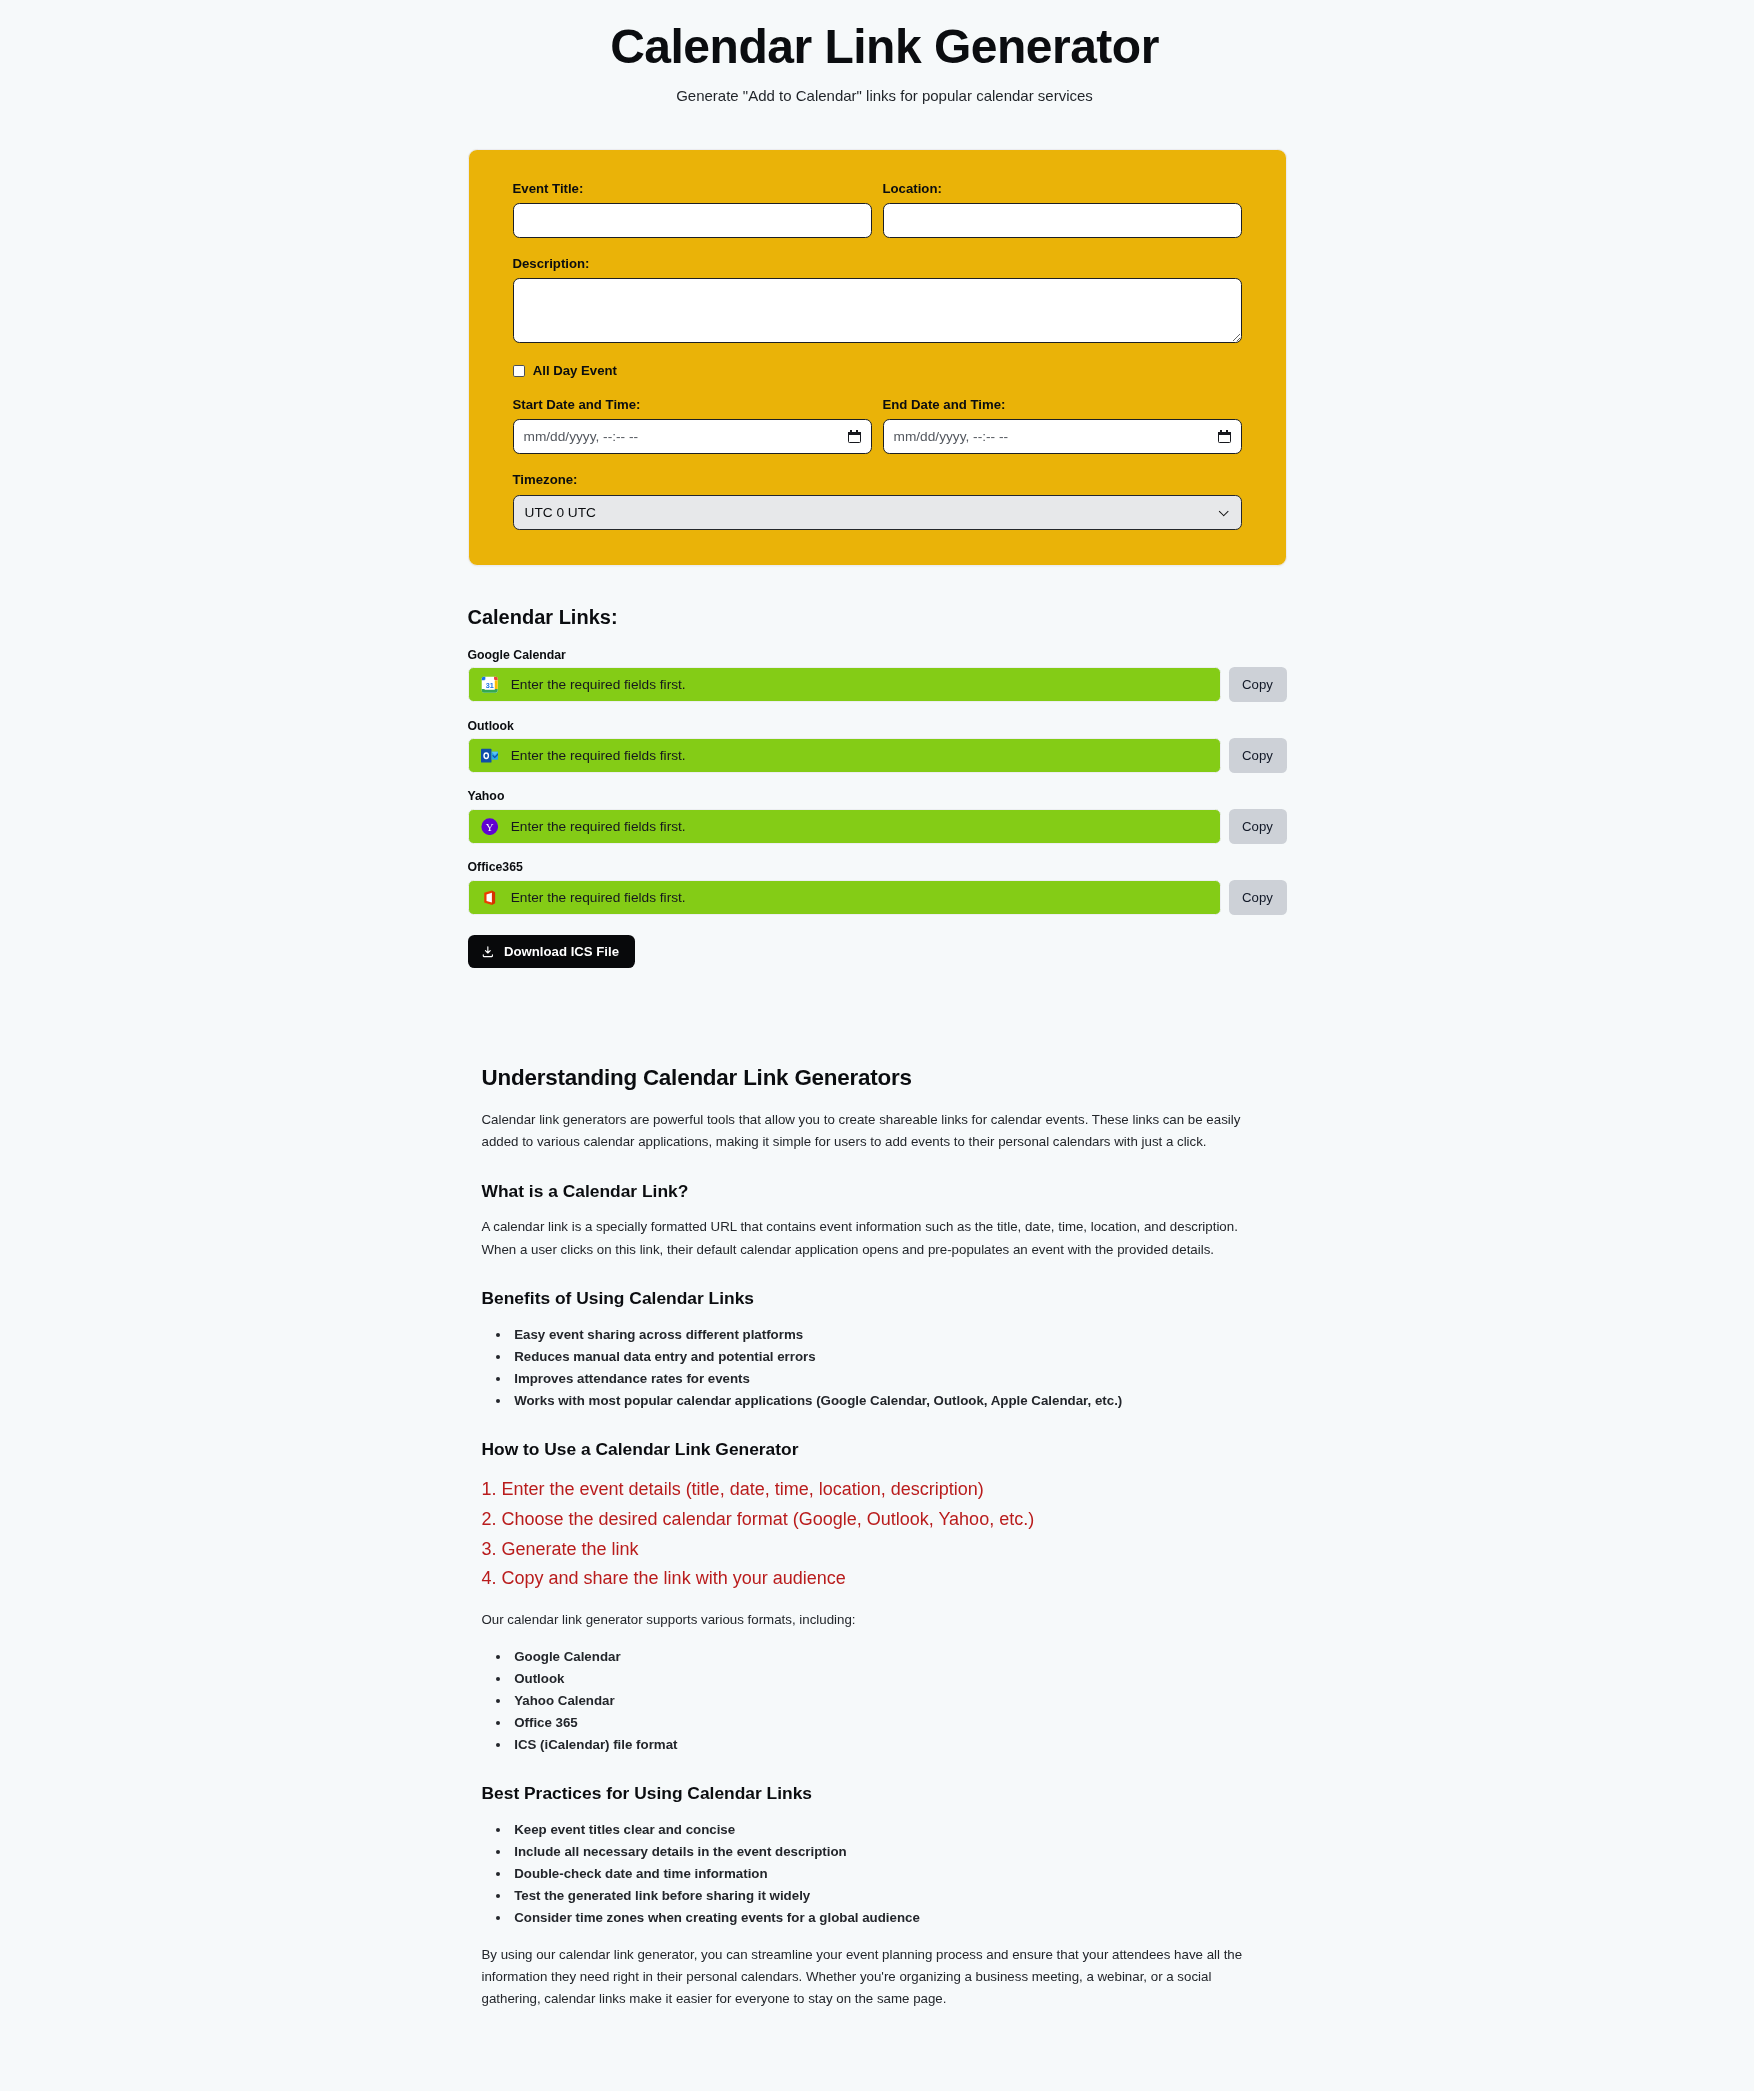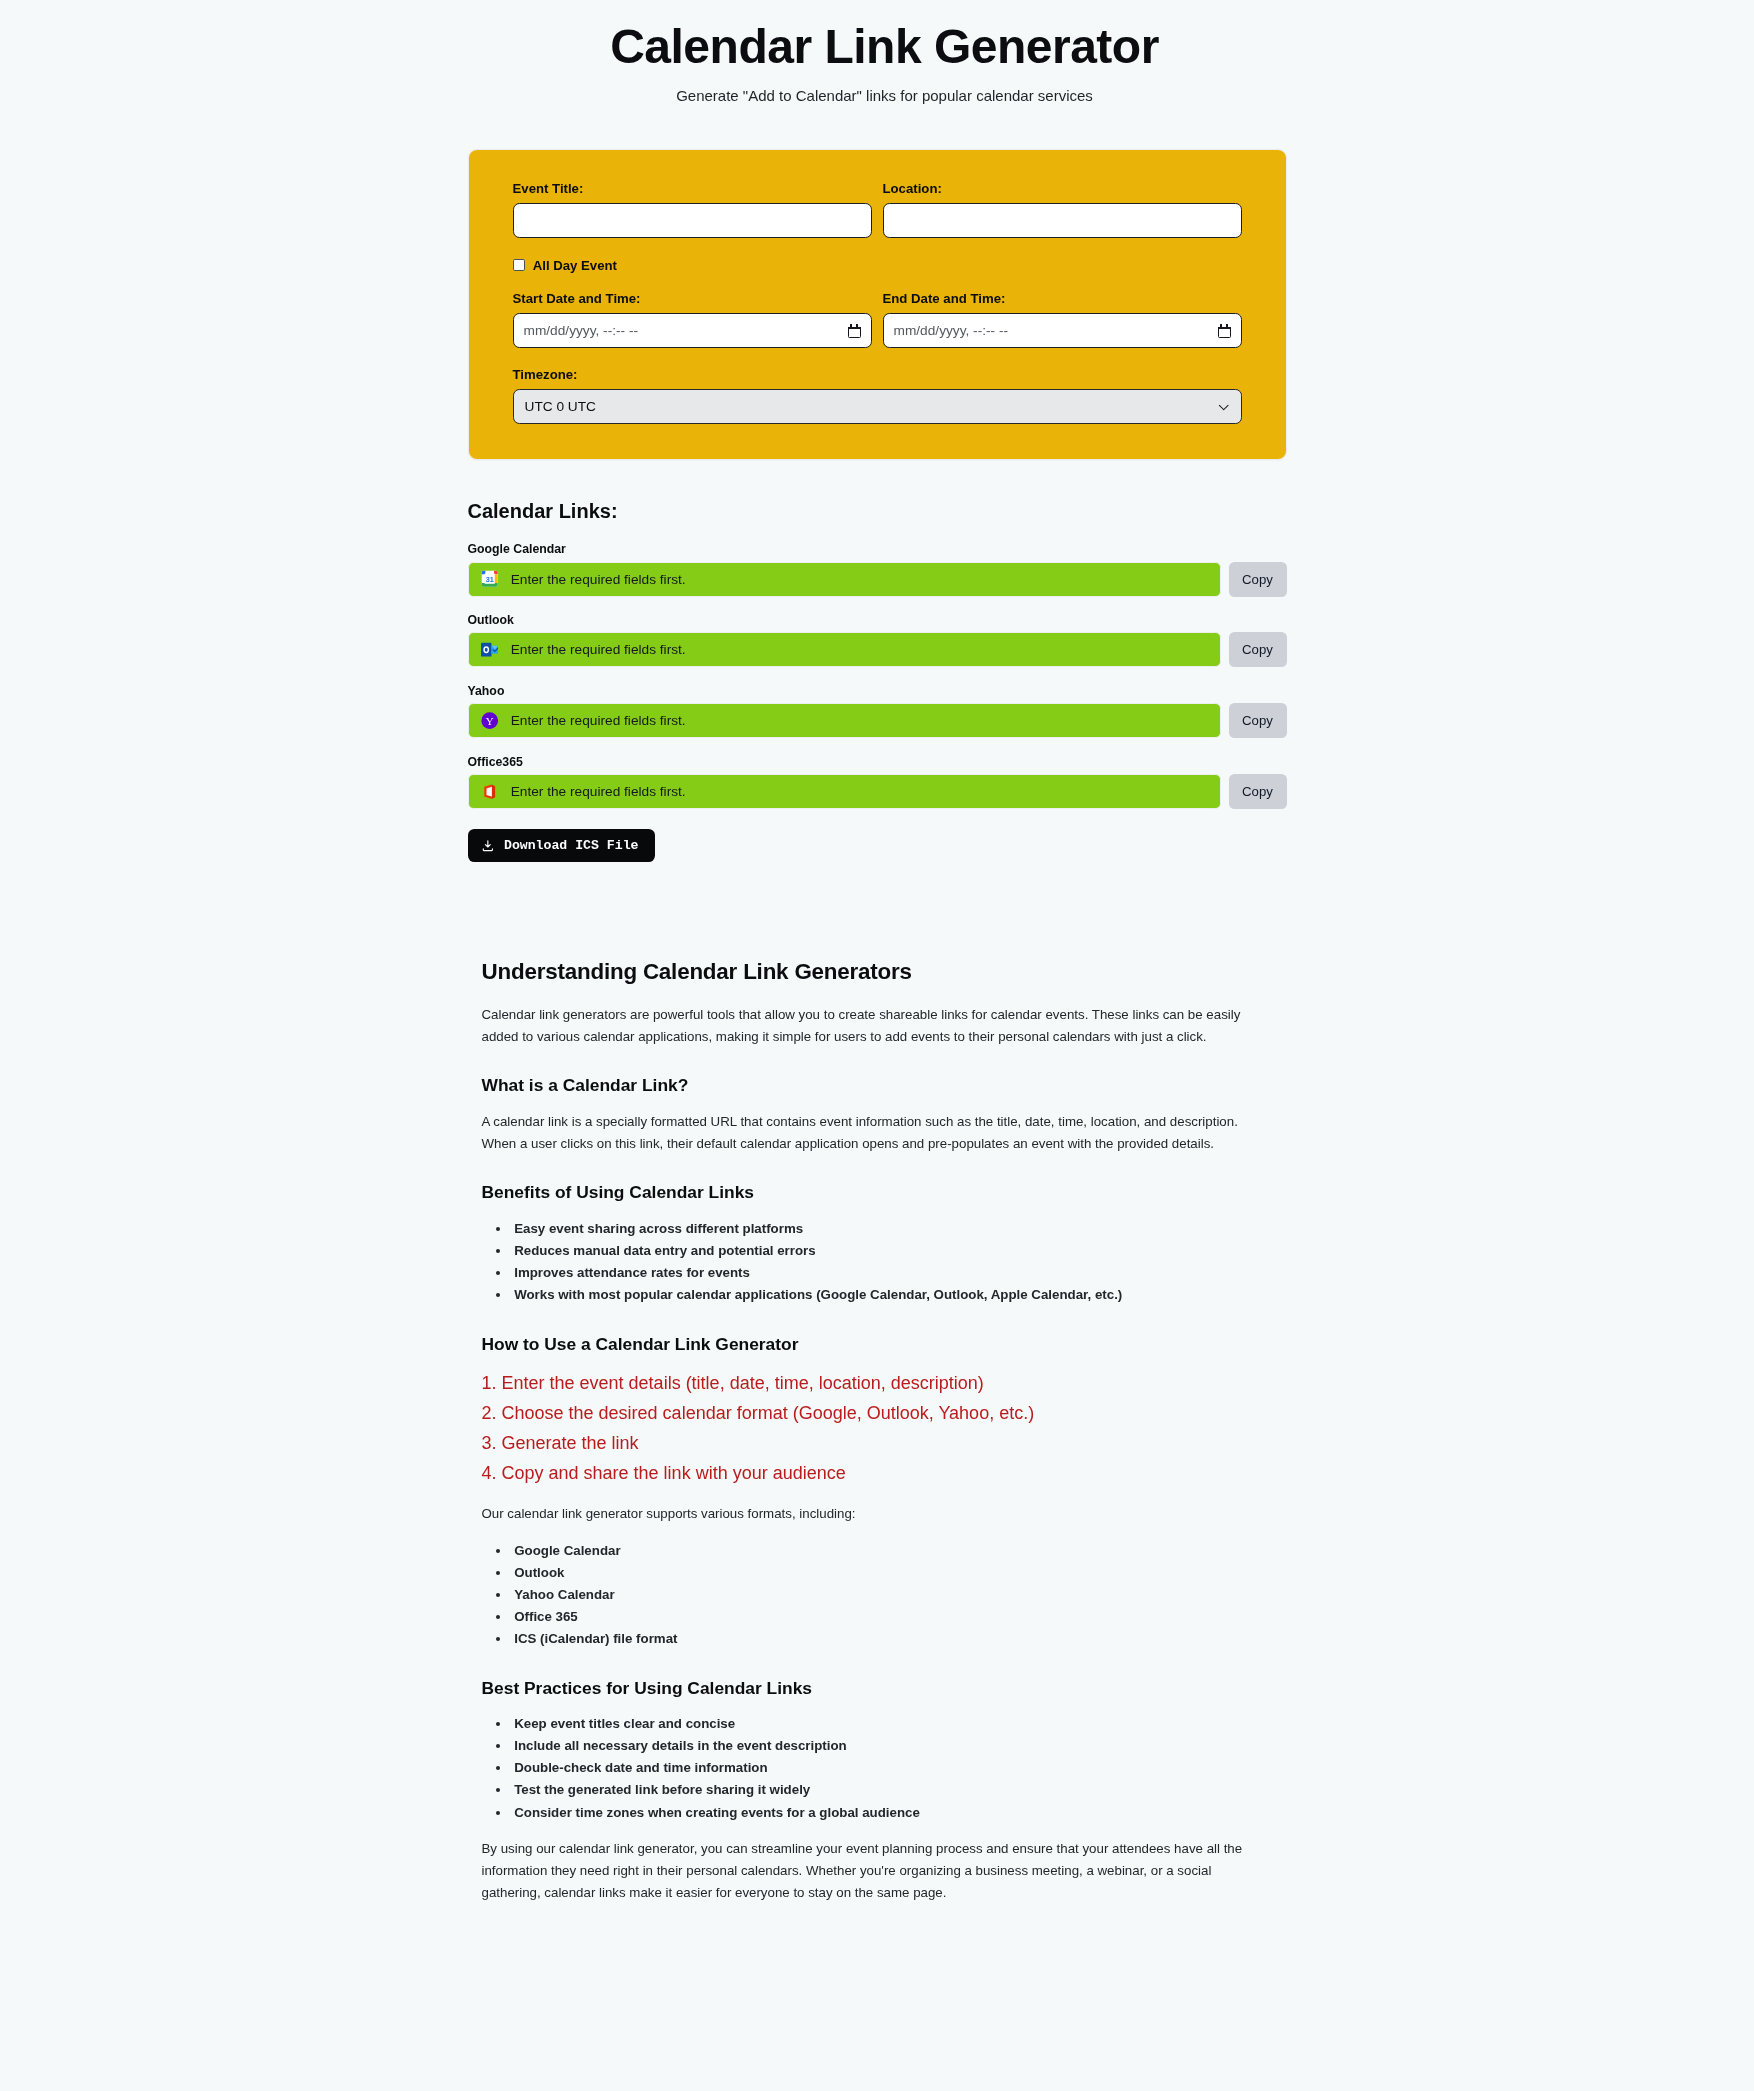--- a/index.html
+++ b/index.html
@@ -232,21 +232,21 @@
 
   .dl-btn {
     display: inline-flex;
     align-items: center;
     gap: 9.1px;
     background: #08090b;
     color: #ffffff;
     border: none;
     border-radius: 6.4px;
     padding: 9.1px 16.4px 9.1px 13.7px;
-    font-family: Liberation Mono, monospace;
+    font-family: Liberation Sans, sans-serif;
     font-size: 13.2px;
     font-weight: 700;
     cursor: pointer;
     margin-top: 3.7px;
   }
   .dl-ico { width: 13.7px; height: 13.7px; flex: 0 0 auto; }
 
   
   .article {
     margin-top: 97px;
@@ -310,20 +310,24 @@
         <div class="fieldgroup">
           <label class="flabel">Event Title:</label>
           <input class="finput" type="text" placeholder="" style="">
         </div>
         <div class="fieldgroup">
           <label class="flabel">Location:</label>
           <input class="finput" type="text" placeholder="" style="">
         </div>
       </div>
 
+      <div class="field-block">
+        <label class="flabel">Description:</label>
+        <textarea class="ftextarea" placeholder="" style=""></textarea>
+      </div>
 
       <div class="checkrow">
         <span class="cbox"></span>
         <span class="clabel">All Day Event</span>
       </div>
 
       <div class="row2 field-block">
         <div class="fieldgroup">
           <label class="flabel">Start Date and Time:</label>
           <div class="date-wrap">

